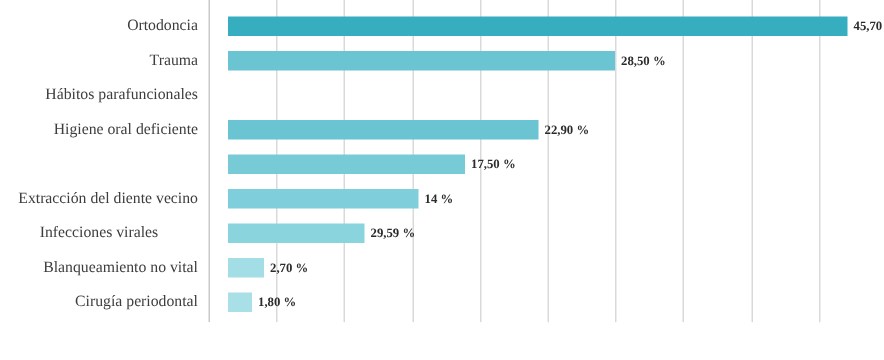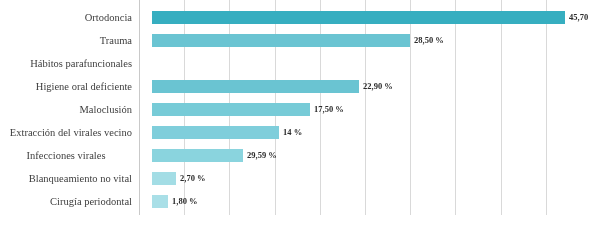--- a/index.html
+++ b/index.html
@@ -81,22 +81,21 @@
 </head>
 <body>
 
 <div id="chart-root">
 
   <div class="cat-label-layer">
       <div class="cat-label" style="top: 6px;">Ortodoncia</div>
       <div class="cat-label" style="top: 29px;">Trauma</div>
       <div class="cat-label" style="top: 52px;">Hábitos parafuncionales</div>
       <div class="cat-label" style="top: 75px;">Higiene oral deficiente</div>
-      <div class="cat-label" style="top: 98px;">Maloclusión</div>
-      <div class="cat-label" style="top: 121px;">Extracción del virales vecino</div>
+      <div class="cat-label" style="top: 121px;">Extracción del diente vecino</div>
       <div class="cat-label" style="top: 144px; text-align: center;">Infecciones virales</div>
       <div class="cat-label" style="top: 167px;">Blanqueamiento no vital</div>
       <div class="cat-label" style="top: 190px;">Cirugía periodontal</div>
     </div>
 
   <div id="plot-area">
       <div class="gridline axis-line" style="left: 0px; background: rgb(201, 201, 201);"></div>
       <div class="gridline" style="left: 45px; background: rgb(217, 217, 217);"></div>
       <div class="gridline" style="left: 90px; background: rgb(217, 217, 217);"></div>
       <div class="gridline" style="left: 136px; background: rgb(217, 217, 217);"></div>

